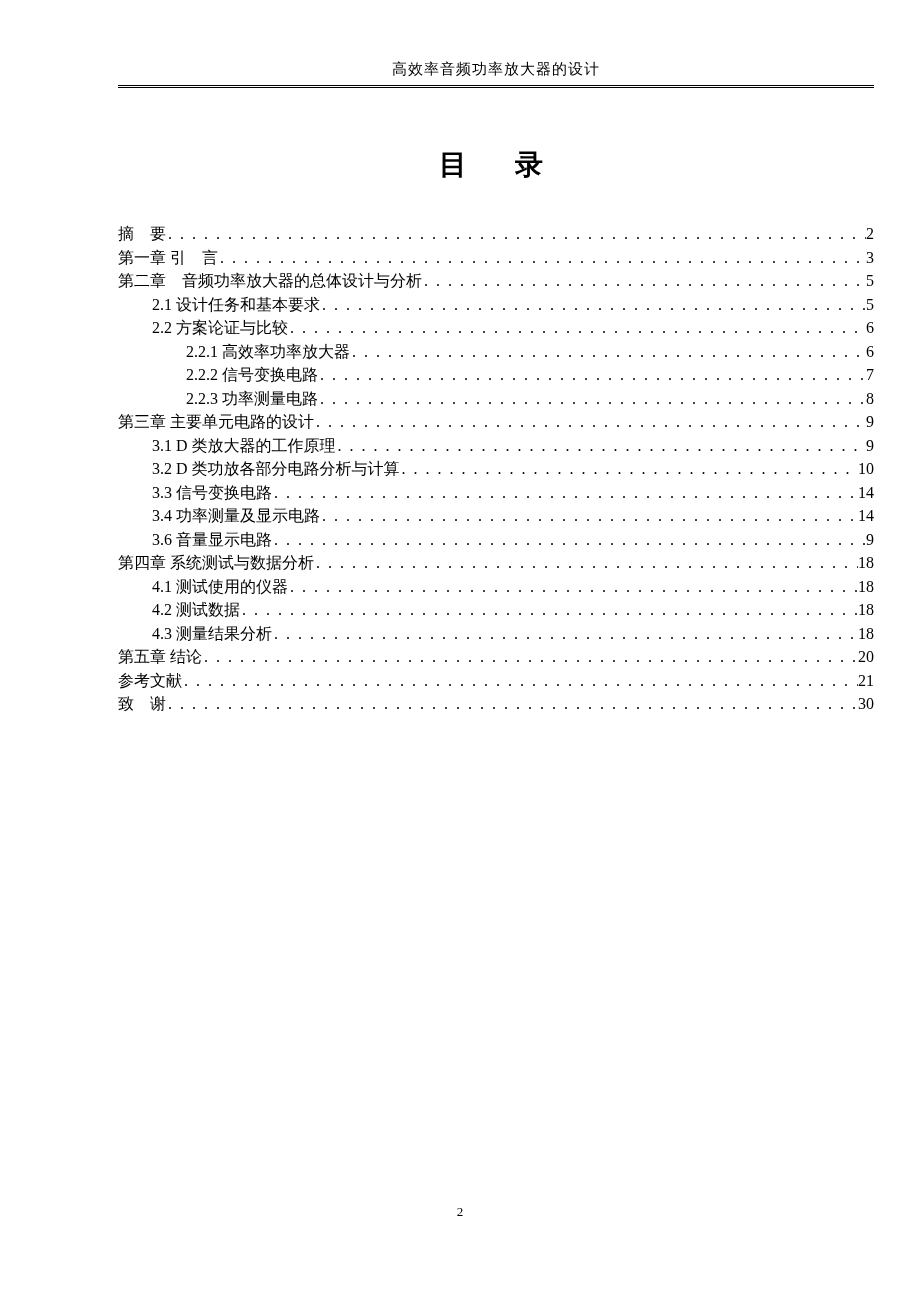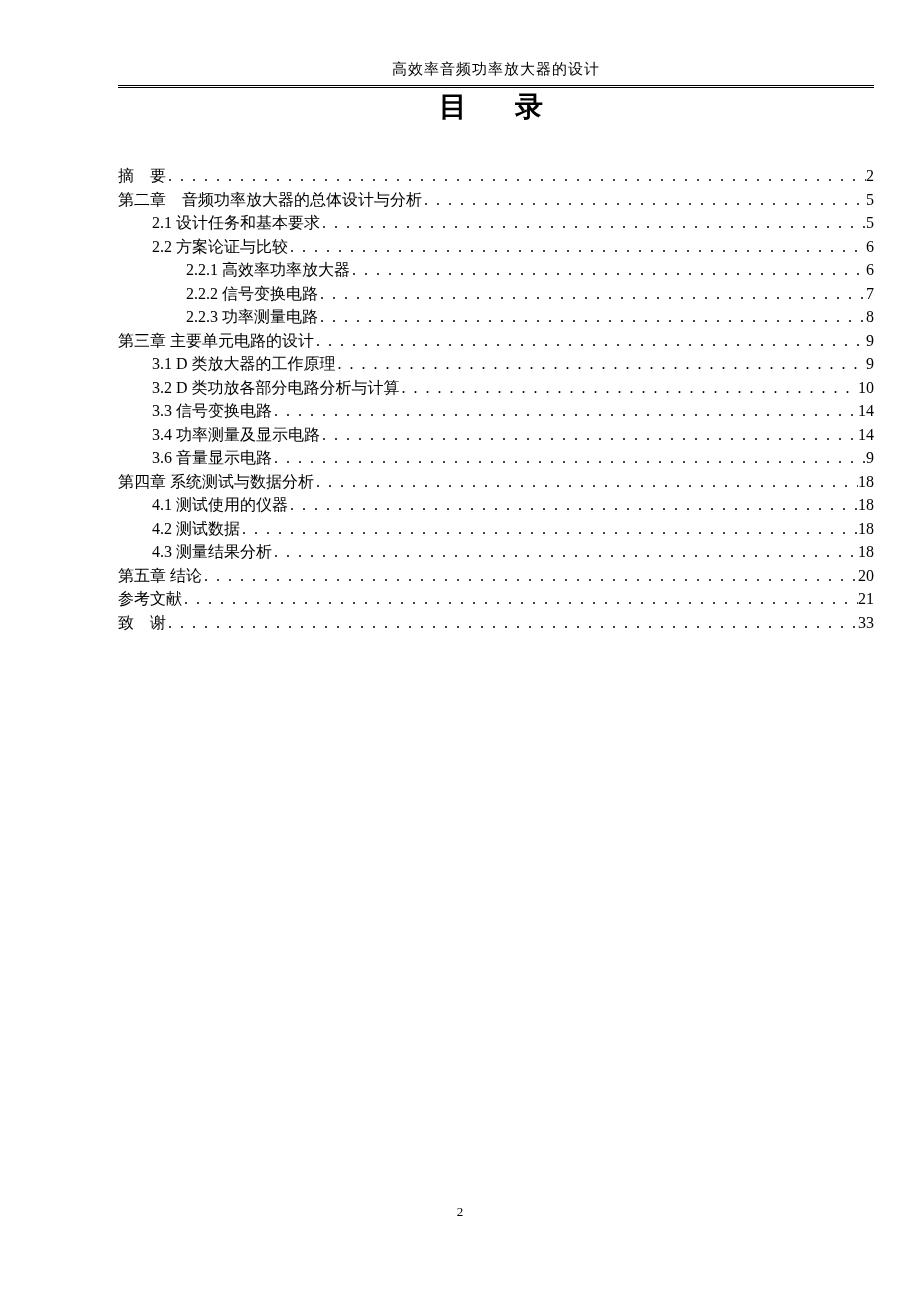--- a/index.html
+++ b/index.html
@@ -26,20 +26,21 @@
       border-bottom: 1px solid #000;
       height: 3px;
       background: none;
       padding: 0;
       margin: 0;
     }
     .title {
       text-align: center;
       font-size: 28px;
       font-weight: bold;
+      margin-top: 58px;
       margin-bottom: 38px;
       letter-spacing: 10px;
     }
     .toc {
       font-size: 16px;
       line-height: 1.47;
     }
     .toc-row {
       display: flex;
       align-items: baseline;
@@ -76,20 +77,25 @@
   <div class="header">高效率音频功率放大器的设计</div>
   <div class="header-rule"></div>
 
   <div class="title">目　录</div>
 
   <div class="toc" id="toc-container">
       <div class="toc-row">
         <span class="toc-label">摘　要 </span>
         <span class="toc-dots"></span>
         <span class="toc-page"> 2</span>
+      </div>
+      <div class="toc-row">
+        <span class="toc-label">第一章  引　言 </span>
+        <span class="toc-dots"></span>
+        <span class="toc-page"> 3</span>
       </div>
       <div class="toc-row">
         <span class="toc-label">第二章　音频功率放大器的总体设计与分析 </span>
         <span class="toc-dots"></span>
         <span class="toc-page"> 5</span>
       </div>
       <div class="toc-row toc-indent-1">
         <span class="toc-label">2.1 设计任务和基本要求 </span>
         <span class="toc-dots"></span>
         <span class="toc-page"> 5</span>
@@ -170,18 +176,18 @@
         <span class="toc-page"> 20</span>
       </div>
       <div class="toc-row">
         <span class="toc-label">参考文献 </span>
         <span class="toc-dots"></span>
         <span class="toc-page"> 21</span>
       </div>
       <div class="toc-row">
         <span class="toc-label">致　谢 </span>
         <span class="toc-dots"></span>
-        <span class="toc-page"> 33</span>
+        <span class="toc-page"> 30</span>
       </div>
     </div>
 </div>
 
 <div class="footer">2</div>
 
 </body></html>

